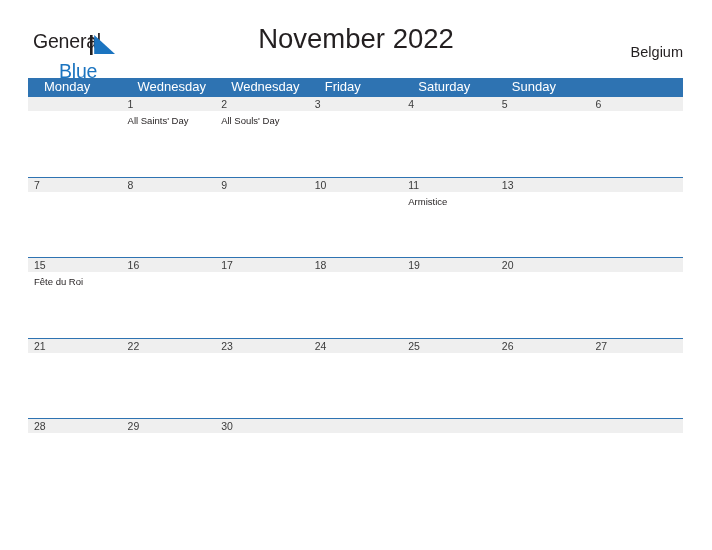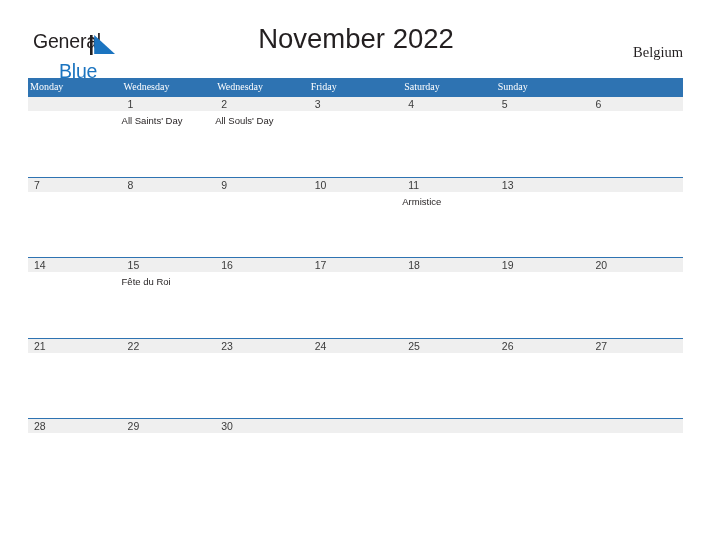--- a/index.html
+++ b/index.html
@@ -81,47 +81,45 @@
   }
 
   .country {
     position: absolute;
     right: 29px;
     top: 43px;
     font-size: 14.5px;
     color: #231f20;
     line-height: 19px;
     white-space: nowrap;
-    font-family: Liberation Serif, serif;
   }
 
   
   .calendar {
     position: absolute;
     left: 28px;
     top: 78px;
     width: 655px;
   }
 
   .dow-row {
     display: flex;
     width: 655px;
     height: 18px;
     background: #2e73b2;
   }
   .dow-cell {
     width: 93.571px;
     box-sizing: border-box;
-    padding-left: 2px;
+    padding-left: 16px;
     color: #ffffff;
-    font-size: 10px;
+    font-size: 13px;
     line-height: 18px;
     white-space: nowrap;
     overflow: hidden;
-    font-family: Liberation Serif, serif;
   }
 
   .week-row {
     position: relative;
     width: 655px;
     height: 80.5px;
     box-sizing: border-box;
   }
   .week-row.last {
     height: 80.5px;
@@ -165,21 +163,21 @@
     font-size: 10.5px;
     color: #3b3b3b;
     line-height: 13px;
     white-space: nowrap;
   }
   .week-row:first-of-type .day-num {
     top: 3px;
   }
   .day-event {
     position: absolute;
-    left: 0;
+    left: 6px;
     top: 18px;
     font-size: 9.5px;
     color: #231f20;
     line-height: 13px;
     white-space: nowrap;
   }
   .week-row:first-of-type .day-event {
     top: 19px;
   }
   .day-cell .day-event:empty { display: none; }
@@ -279,24 +277,20 @@
           <span class="day-num">13</span>
 
         </div>
       </div>
     </div>
 
     <div class="week-row">
       <div class="band"></div>
       <div class="cells">
         <div class="day-cell">
-          <span class="day-num">14</span>
-
-        </div>
-        <div class="day-cell">
           <span class="day-num">15</span>
           <span class="day-event">Fête du Roi</span>
         </div>
         <div class="day-cell">
           <span class="day-num">16</span>
 
         </div>
         <div class="day-cell">
           <span class="day-num">17</span>
 

